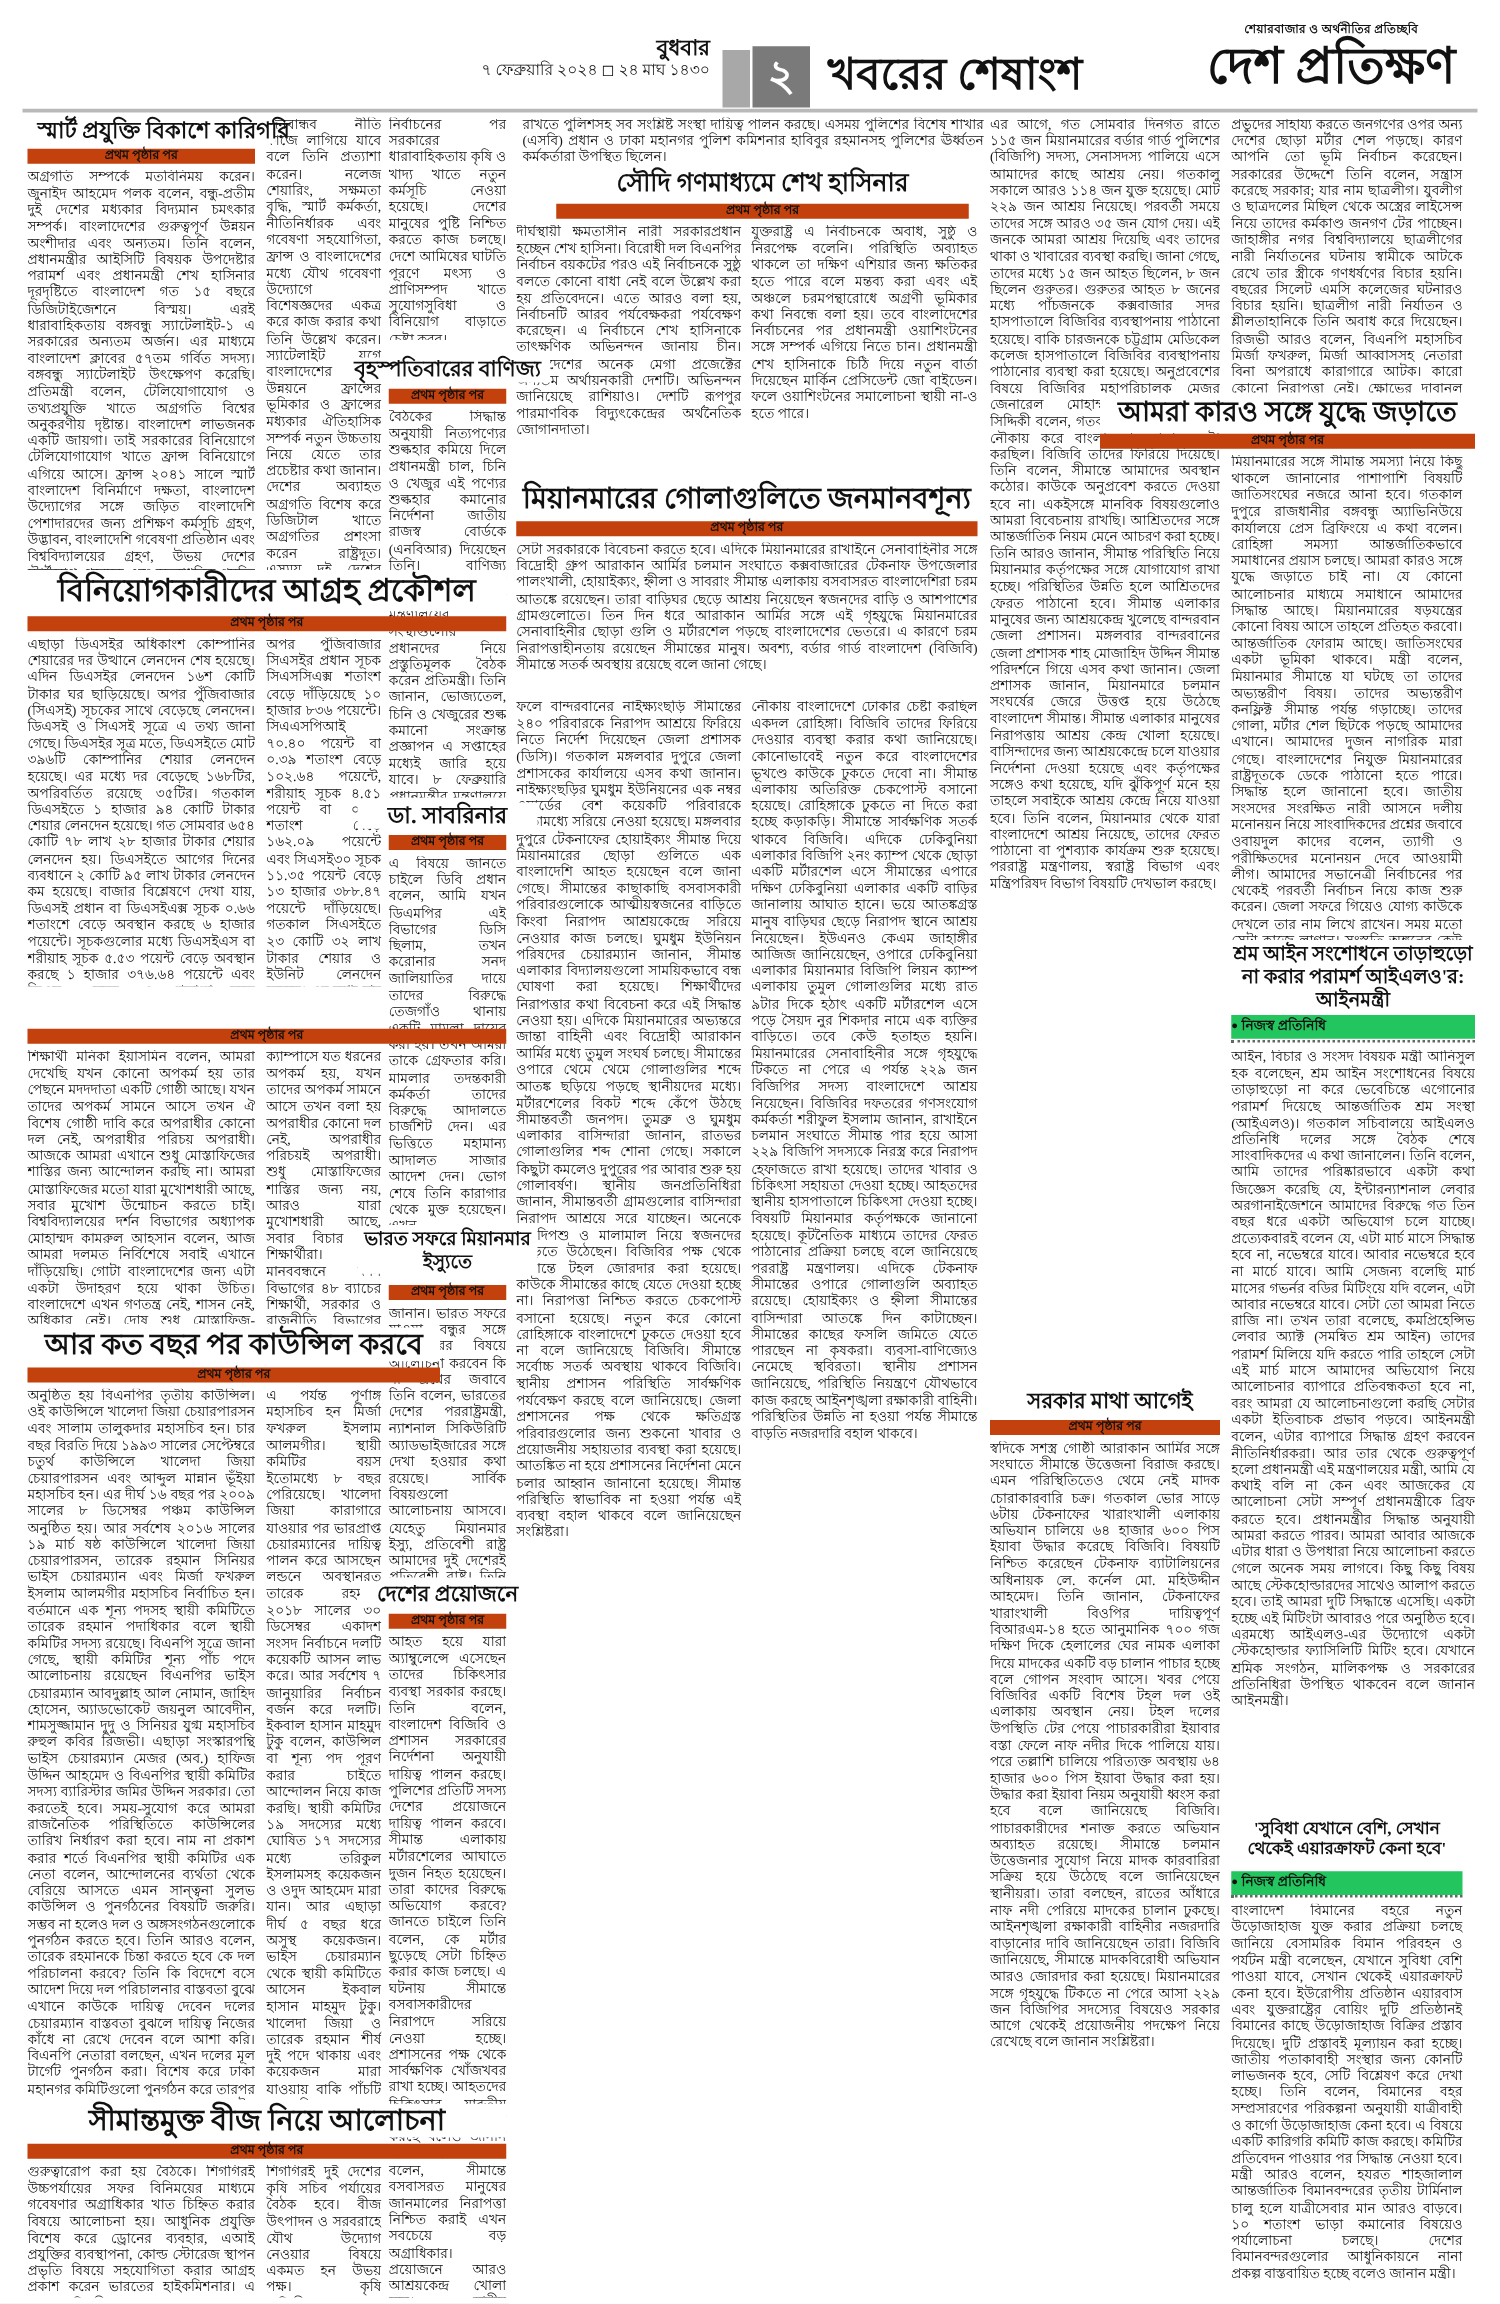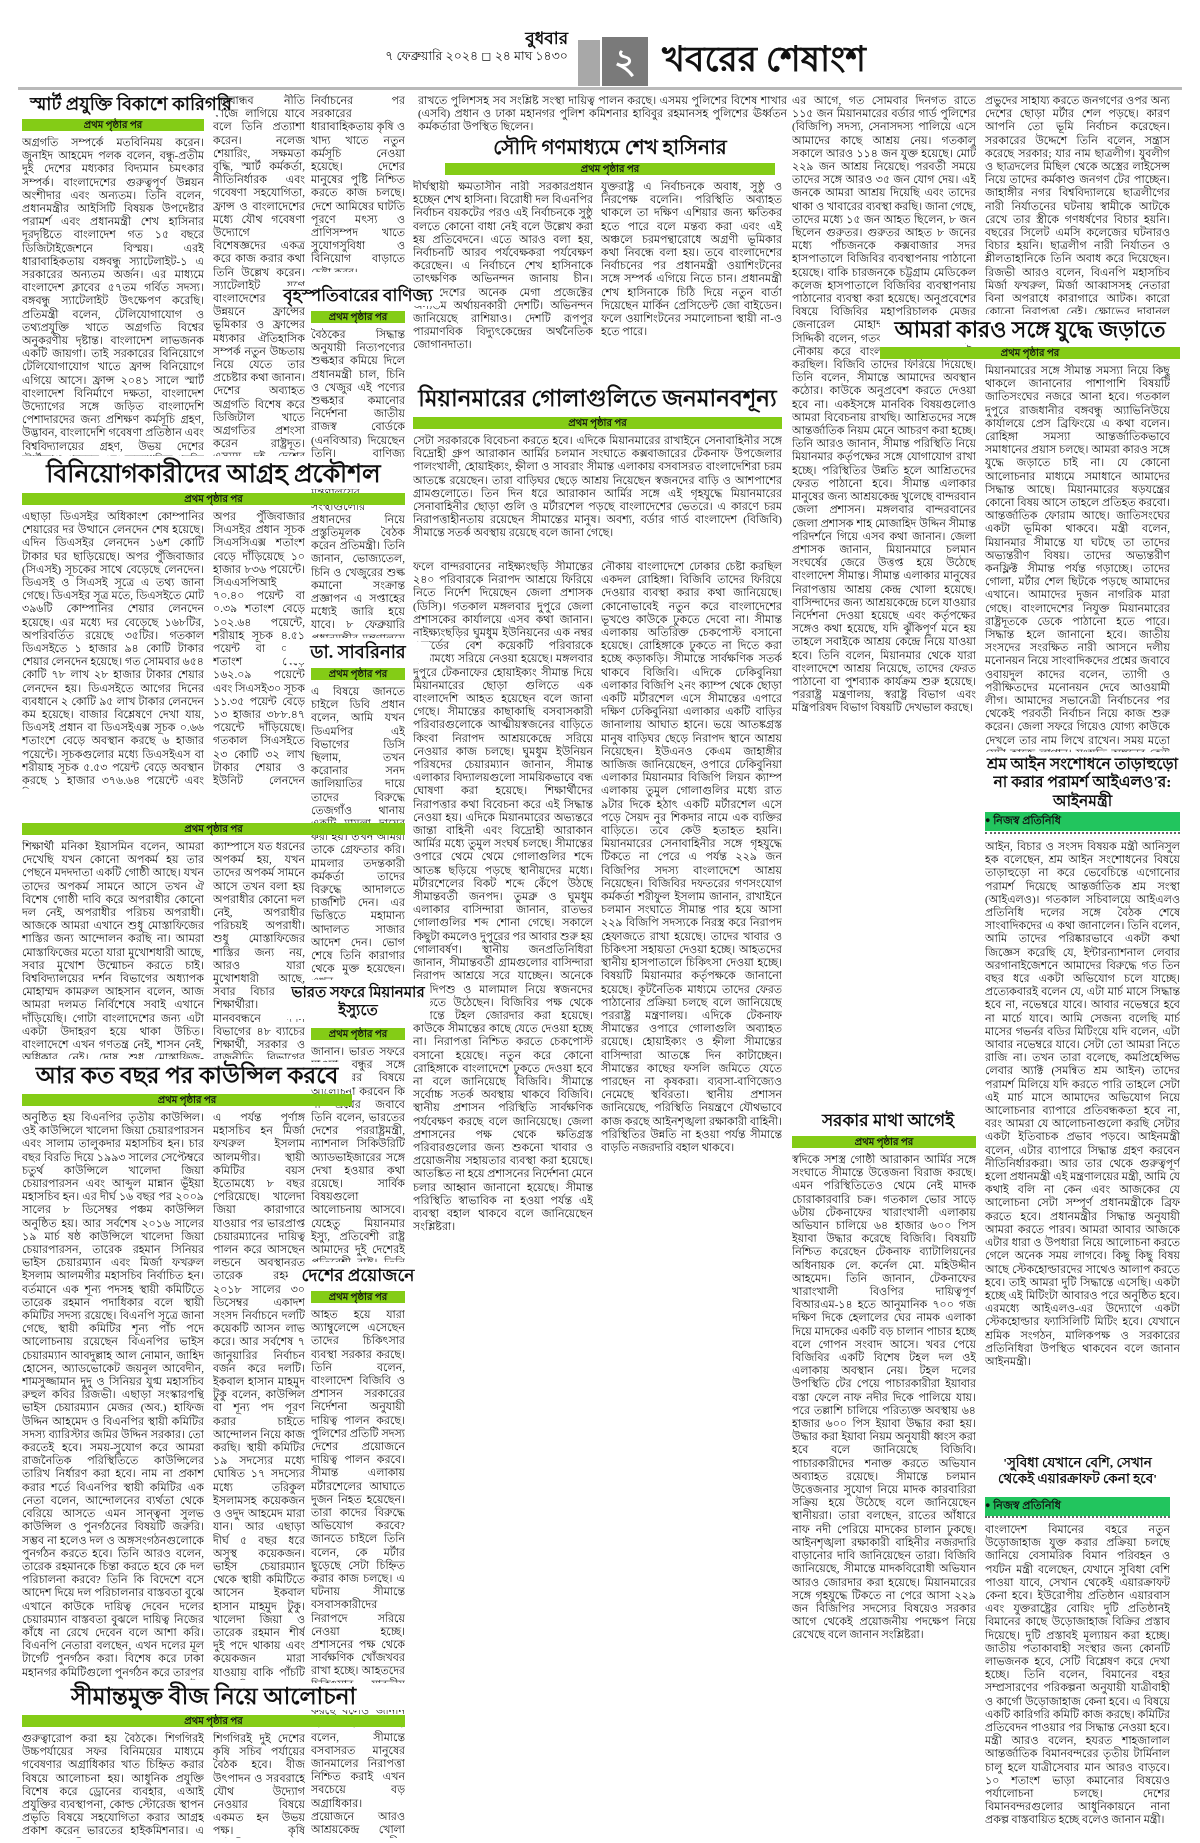--- a/index.html
+++ b/index.html
@@ -13,39 +13,43 @@
   .logo-page{position:absolute;left:602px;top:37px;width:46px;height:49px;background:#7a7a7a;
              color:#fff;font-size:34px;font-weight:bold;text-align:center;line-height:49px;}
   .section-title{position:absolute;left:662px;top:32px;font-size:35px;font-weight:bold;white-space:nowrap;}
   .masthead{position:absolute;left:948px;top:16px;width:234px;text-align:center;}
   .masthead .tagline{font-size:9.5px;font-weight:bold;letter-spacing:.3px;}
   .masthead .title{font-size:40px;font-weight:900;line-height:1.1;white-space:nowrap;}
   .page-rule{position:absolute;left:18px;top:87px;width:1164px;height:3px;background:#b9b9b9;}
   
   .hl{position:absolute;font-weight:bold;text-align:center;background:#fff;z-index:3;line-height:1.18;}
   .hl.nw{white-space:nowrap;}
-  .cont{position:absolute;font-size:10px;font-weight:bold;text-align:center;z-index:3;background:#84cc16;line-height:1.2;}
+  .cont{position:absolute;font-size:10px;font-weight:bold;text-align:center;z-index:3;background:#c2410c;line-height:1.2;}
   .byline{position:absolute;font-size:11px;font-weight:bold;z-index:3;background:#22c55e;}
   .byline .bullet{font-size:9px;vertical-align:1px;}
   .dotrule{position:absolute;border-top:2px dotted #666;z-index:3;}
   .body{position:absolute;font-size:11px;line-height:13.2px;text-align:justify;overflow:hidden;z-index:1;
         word-break:break-word;}
 </style>
 </head>
 <body>
 
 <div class="page">
 
   <div class="dateline">
     <div class="day">বুধবার</div>
     <div class="date">৭ ফেব্রুয়ারি ২০২৪ ◻ ২৪ মাঘ ১৪৩০</div>
   </div>
   <div class="logo-side"></div>
   <div class="logo-page">২</div>
   <div class="section-title">খবরের শেষাংশ</div>
+  <div class="masthead">
+    <div class="tagline">শেয়ারবাজার ও অর্থনীতির প্রতিচ্ছবি</div>
+    <div class="title">দেশ প্রতিক্ষণ</div>
+  </div>
   <div class="page-rule"></div>
 
   <div class="hl nw" style="left:30px;top:94px;width:190px;font-size:18px;">স্মার্ট প্রযুক্তি বিকাশে কারিগরি</div>
   <div class="cont" style="left:22px;top:119px;width:182px;">প্রথম পৃষ্ঠার পর</div>
   <div class="body" style="left:22px;top:136px;width:182px;height:320px;">অগ্রগতি সম্পর্কে মতবিনিময় করেন। জুনাইদ আহমেদ পলক বলেন, বন্ধু-প্রতীম দুই দেশের মধ্যকার বিদ্যমান চমৎকার সম্পর্ক। বাংলাদেশের গুরুত্বপূর্ণ উন্নয়ন অংশীদার এবং অন্যতম। তিনি বলেন, প্রধানমন্ত্রীর আইসিটি বিষয়ক উপদেষ্টার পরামর্শ এবং প্রধানমন্ত্রী শেখ হাসিনার দূরদৃষ্টিতে বাংলাদেশ গত ১৫ বছরে ডিজিটাইজেশনে বিস্ময়। এরই ধারাবাহিকতায় বঙ্গবন্ধু স্যাটেলাইট-১ এ সরকারের অন্যতম অর্জন। এর মাধ্যমে বাংলাদেশ ক্লাবের ৫৭তম গর্বিত সদস্য। বঙ্গবন্ধু স্যাটেলাইট উৎক্ষেপণ করেছি। প্রতিমন্ত্রী বলেন, টেলিযোগাযোগ ও তথ্যপ্রযুক্তি খাতে অগ্রগতি বিশ্বের অনুকরণীয় দৃষ্টান্ত। বাংলাদেশ লাভজনক একটি জায়গা। তাই সরকারের বিনিয়োগে টেলিযোগাযোগ খাতে ফ্রান্স বিনিয়োগে এগিয়ে আসে। ফ্রান্স ২০৪১ সালে স্মার্ট বাংলাদেশ বিনির্মাণে দক্ষতা, বাংলাদেশ উদ্যোগের সঙ্গে জড়িত বাংলাদেশি পেশাদারদের জন্য প্রশিক্ষণ কর্মসূচি গ্রহণ, উদ্ভাবন, বাংলাদেশি গবেষণা প্রতিষ্ঠান এবং বিশ্ববিদ্যালয়ের গ্রহণ, উভয় দেশের স্টার্টআপ, গবেষক এবং অত্যাধুনিক প্রযুক্তি নিয়ে কাজ করতে পারে বলে জানান। এ সময় বঙ্গবন্ধু স্যাটেলাইট-১ উৎক্ষেপণের মাধ্যমে প্রবেশে এবং টেলিযোগাযোগ ও আইসিটি খাতের প্রশংসা করেন প্রতিমন্ত্রী। রাষ্ট্রদূত বাংলাদেশ ও সম্পর্ককে আগামী দিনগুলোতে অনন্য এক উচ্চতায় নেওয়ার কথা ব্যক্ত করেন। রাষ্ট্রদূত মেরি মাসদুপুই বাংলাদেশের উল্লেখ করে স্মার্ট প্রযুক্তি খাতের অগ্রগতির প্রশংসা করেন।</div>
   <div class="body" style="left:213px;top:94px;width:92px;height:362px;">জনবান্ধব নীতি কাজে লাগিয়ে যাবে বলে তিনি প্রত্যাশা করেন। নলেজ শেয়ারিং, সক্ষমতা বৃদ্ধি, স্মার্ট কর্মকর্তা, নীতিনির্ধারক এবং গবেষণা সহযোগিতা, ফ্রান্স ও বাংলাদেশের মধ্যে যৌথ গবেষণা উদ্যোগে বিশেষজ্ঞদের একত্র করে কাজ করার কথা তিনি উল্লেখ করেন। স্যাটেলাইট যুগে বাংলাদেশের প্রযুক্তি উন্নয়নে ফ্রান্সের ভূমিকার ও ফ্রান্সের মধ্যকার ঐতিহাসিক সম্পর্ক নতুন উচ্চতায় নিয়ে যেতে তার প্রচেষ্টার কথা জানান। দেশের অব্যাহত অগ্রগতি বিশেষ করে ডিজিটাল খাতে অগ্রগতির প্রশংসা করেন রাষ্ট্রদূত। এসময় দুই দেশের মধ্যে প্রযুক্তি হস্তান্তর, স্টার্টআপ সহযোগিতা এবং উদ্ভাবনী গবেষণার নানা দিক নিয়ে আলোচনা হয়। বৈঠকে উপস্থিত ছিলেন সংশ্লিষ্ট মন্ত্রণালয়ের ঊর্ধ্বতন কর্মকর্তারা। উভয় পক্ষ ভবিষ্যতে একসঙ্গে কাজ করার ব্যাপারে ঐকমত্য পোষণ করে।</div>
 
   <div class="hl nw" style="left:22px;top:459px;width:383px;font-size:25px;">বিনিয়োগকারীদের আগ্রহ প্রকৌশল</div>
   <div class="cont" style="left:22px;top:493px;width:383px;">প্রথম পৃষ্ঠার পর</div>
   <div class="body" style="left:22px;top:510px;width:182px;height:279px;">এছাড়া ডিএসইর অধিকাংশ কোম্পানির শেয়ারের দর উত্থানে লেনদেন শেষ হয়েছে। এদিন ডিএসইর লেনদেন ১৬শ কোটি টাকার ঘর ছাড়িয়েছে। অপর পুঁজিবাজার (সিএসই) সূচকের সাথে বেড়েছে লেনদেন। ডিএসই ও সিএসই সূত্রে এ তথ্য জানা গেছে। ডিএসইর সূত্র মতে, ডিএসইতে মোট ৩৯৬টি কোম্পানির শেয়ার লেনদেন হয়েছে। এর মধ্যে দর বেড়েছে ১৬৮টির, অপরিবর্তিত রয়েছে ৩৫টির। গতকাল ডিএসইতে ১ হাজার ৯৪ কোটি টাকার শেয়ার লেনদেন হয়েছে। গত সোমবার ৬৫৪ কোটি ৭৮ লাখ ২৮ হাজার টাকার শেয়ার লেনদেন হয়। ডিএসইতে আগের দিনের ব্যবধানে ২ কোটি ৯৫ লাখ টাকার লেনদেন কম হয়েছে। বাজার বিশ্লেষণে দেখা যায়, ডিএসই প্রধান বা ডিএসইএক্স সূচক ০.৬৬ শতাংশে বেড়ে অবস্থান করছে ৬ হাজার পয়েন্টে। সূচকগুলোর মধ্যে ডিএসইএস বা শরীয়াহ সূচক ৫.৫৩ পয়েন্ট বেড়ে অবস্থান করছে ১ হাজার ৩৭৬.৬৪ পয়েন্টে এবং ডিএস৩০ সূচক ০.৪০ শতাংশ বেড়ে দাঁড়িয়েছে ২ হাজার ১৩৩.২৪ পয়েন্টে।</div>

